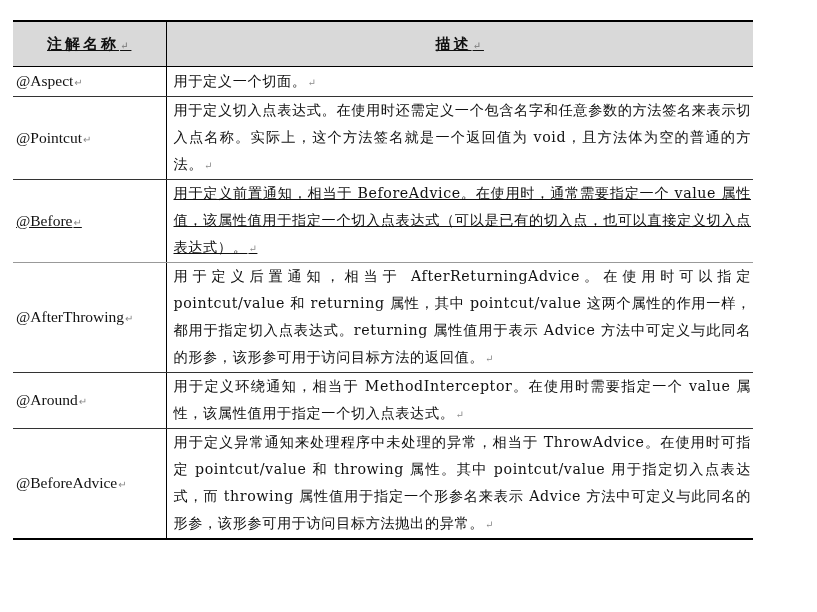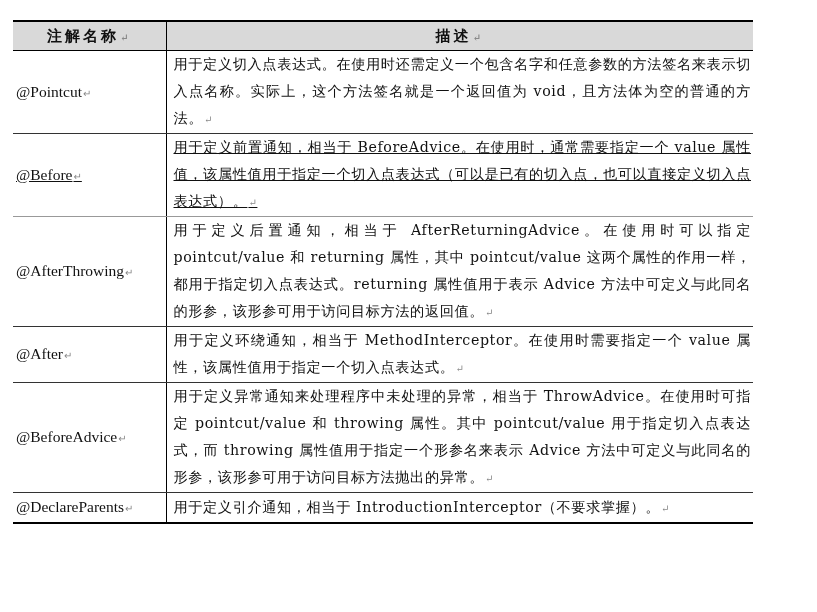--- a/index.html
+++ b/index.html
@@ -3,23 +3,23 @@
 <meta charset="utf-8">
 <style>
   html, body { margin: 0; padding: 0; background: #ffffff; }
   body { width: 817px; height: 612px; position: relative; overflow: hidden;
          font-family: "DejaVu Serif", "Liberation Serif", serif; color: #111; }
   .tbl { position: absolute; left: 13px; top: 20px; width: 740px;
          border-collapse: collapse; table-layout: fixed; }
   .tbl col.c1 { width: 153px; }
   .tbl col.c2 { width: 587px; }
   .tbl thead tr { background: #d9d9d9; }
-  .tbl thead th { height: 28px; padding: 0; border-top: 2px solid #000;
+  .tbl thead th { height: 28px; padding: 8px; border-top: 2px solid #000;
                   border-bottom: 1.5px solid #000; font-weight: bold;
-                  font-size: 15px; letter-spacing: 3px; text-align: center; }
+                  font-size: 15px; letter-spacing: 3px; text-align: center; text-decoration: underline; }
   .tbl thead th.c1 { border-right: 1px solid #000; }
   .tbl td { border-bottom: 1px solid #333; vertical-align: middle;
             font-size: 14.2px; line-height: 27px; padding: 0 4px; }
   .tbl td.name { border-right: 1px solid #000; font-family: "Liberation Serif", serif;
                  font-size: 15.5px; padding-left: 3px; white-space: nowrap; }
   .tbl td.desc { text-align: justify; letter-spacing: 0.6px; padding-left: 7px; padding-right: 2px; }
   .tbl tbody tr:last-child td { border-bottom: 2.5px solid #000; }
   .tbl tbody tr.gray td { border-bottom-color: #999; }
   .mark { color: #888; font-size: 10px; margin-left: 1px; }
   .r-aspect td { height: 26px; }
@@ -39,38 +39,38 @@
       <col class="c1">
       <col class="c2">
     </colgroup>
   <thead>
     <tr>
       <th class="c1"><span>注解名称</span><span class="mark">↵</span></th>
       <th><span>描述</span><span class="mark">↵</span></th>
     </tr>
   </thead>
   <tbody>
+    <tr class="r-aspect">
+      <td class="name"><span>@Aspect</span><span class="mark">↵</span></td>
+      <td class="desc"><span>用于定义一个切面。</span><span class="mark">↵</span></td>
+    </tr>
     <tr class="r-pointcut">
       <td class="name"><span>@Pointcut</span><span class="mark">↵</span></td>
       <td class="desc"><span>用于定义切入点表达式。在使用时还需定义一个包含名字和任意参数的方法签名来表示切入点名称。实际上，这个方法签名就是一个返回值为 void，且方法体为空的普通的方法。</span><span class="mark">↵</span></td>
     </tr>
     <tr class="r-before gray">
       <td class="name"><span>@Before</span><span class="mark">↵</span></td>
       <td class="desc"><span>用于定义前置通知，相当于 BeforeAdvice。在使用时，通常需要指定一个 value 属性值，该属性值用于指定一个切入点表达式（可以是已有的切入点，也可以直接定义切入点表达式）。</span><span class="mark">↵</span></td>
     </tr>
     <tr class="r-afterret">
       <td class="name"><span>@AfterThrowing</span><span class="mark">↵</span></td>
       <td class="desc"><span>用于定义后置通知，相当于 AfterReturningAdvice。在使用时可以指定 pointcut/value 和 returning 属性，其中 pointcut/value 这两个属性的作用一样，都用于指定切入点表达式。returning 属性值用于表示 Advice 方法中可定义与此同名的形参，该形参可用于访问目标方法的返回值。</span><span class="mark">↵</span></td>
     </tr>
     <tr class="r-around">
-      <td class="name"><span>@After</span><span class="mark">↵</span></td>
+      <td class="name"><span>@Around</span><span class="mark">↵</span></td>
       <td class="desc"><span>用于定义环绕通知，相当于 MethodInterceptor。在使用时需要指定一个 value 属性，该属性值用于指定一个切入点表达式。</span><span class="mark">↵</span></td>
     </tr>
     <tr class="r-afterthrow">
       <td class="name"><span>@BeforeAdvice</span><span class="mark">↵</span></td>
       <td class="desc"><span>用于定义异常通知来处理程序中未处理的异常，相当于 ThrowAdvice。在使用时可指定 pointcut/value 和 throwing 属性。其中 pointcut/value 用于指定切入点表达式，而 throwing 属性值用于指定一个形参名来表示 Advice 方法中可定义与此同名的形参，该形参可用于访问目标方法抛出的异常。</span><span class="mark">↵</span></td>
     </tr>
-    <tr class="r-declare">
-      <td class="name"><span>@DeclareParents</span><span class="mark">↵</span></td>
-      <td class="desc"><span>用于定义引介通知，相当于 IntroductionInterceptor（不要求掌握）。</span><span class="mark">↵</span></td>
-    </tr>
   </tbody>
 </table>
 
 </body></html>

